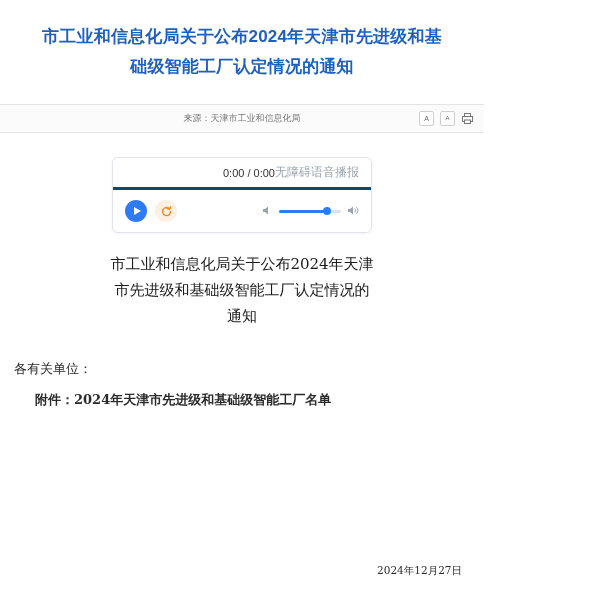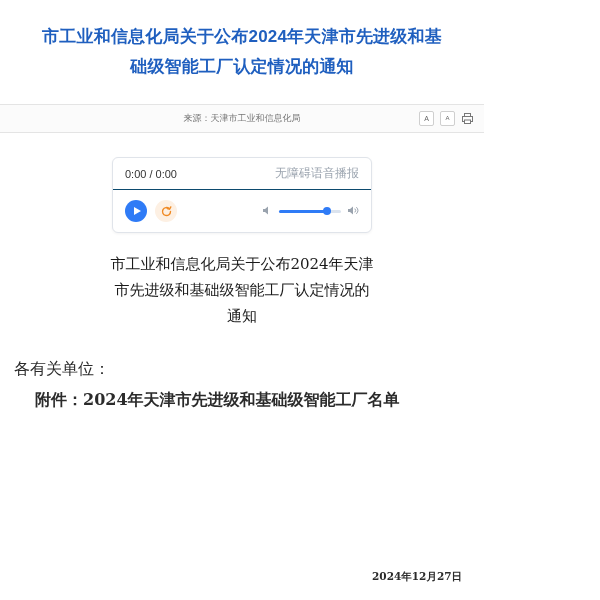--- a/index.html
+++ b/index.html
@@ -96,23 +96,23 @@
     border: 1px solid #e0e4ea;
     border-radius: 6px;
     background: #ffffff;
     box-shadow: 0 1px 3px rgba(0,0,0,0.05);
     overflow: hidden;
   }
   .player-top {
     height: 32px;
     display: flex;
     align-items: center;
-    justify-content: space-between;
+    justify-content: flex-end;
     padding: 0 12px;
-    border-bottom: 1px solid #0c4a6e;
+    border-bottom: 3px solid #0c4a6e;
     box-sizing: border-box;
   }
   .time-display {
     font-size: 11px;
     color: #333333;
   }
   .player-label {
     font-size: 12px;
     color: #9aa3ae;
   }
@@ -190,44 +190,43 @@
     font-size: 15px;
     line-height: 26px;
     color: #1a1a1a;
     padding: 18px 110px 0 110px;
   }
 
   
   .article {
     padding: 28px 14px 0 14px;
     font-family: "DejaVu Serif", "Liberation Serif", serif;
-    font-size: 16px;
+    font-size: 13px;
     line-height: 23px;
     color: #2b2b2b;
     text-align: justify;
   }
   .article p {
     margin: 0 0 8px 0;
   }
   .p-indent { text-indent: 21px; }
   .attach {
     margin-top: 14px;
     text-indent: 21px;
     font-weight: bold;
   }
 
   
   .sign-date {
     position: absolute;
     right: 22px;
-    bottom: 16px;
+    bottom: 22px;
     font-family: "DejaVu Serif", "Liberation Serif", serif;
     font-size: 10.5px;
     color: #2b2b2b;
-    font-weight: bold;
   }
 </style>
 </head>
 <body>
 
 <div class="page">
 
   <div class="title-wrap">
     <div class="doc-title">市工业和信息化局关于公布2024年天津市先进级和基础级智能工厂认定情况的通知</div>
   </div>

